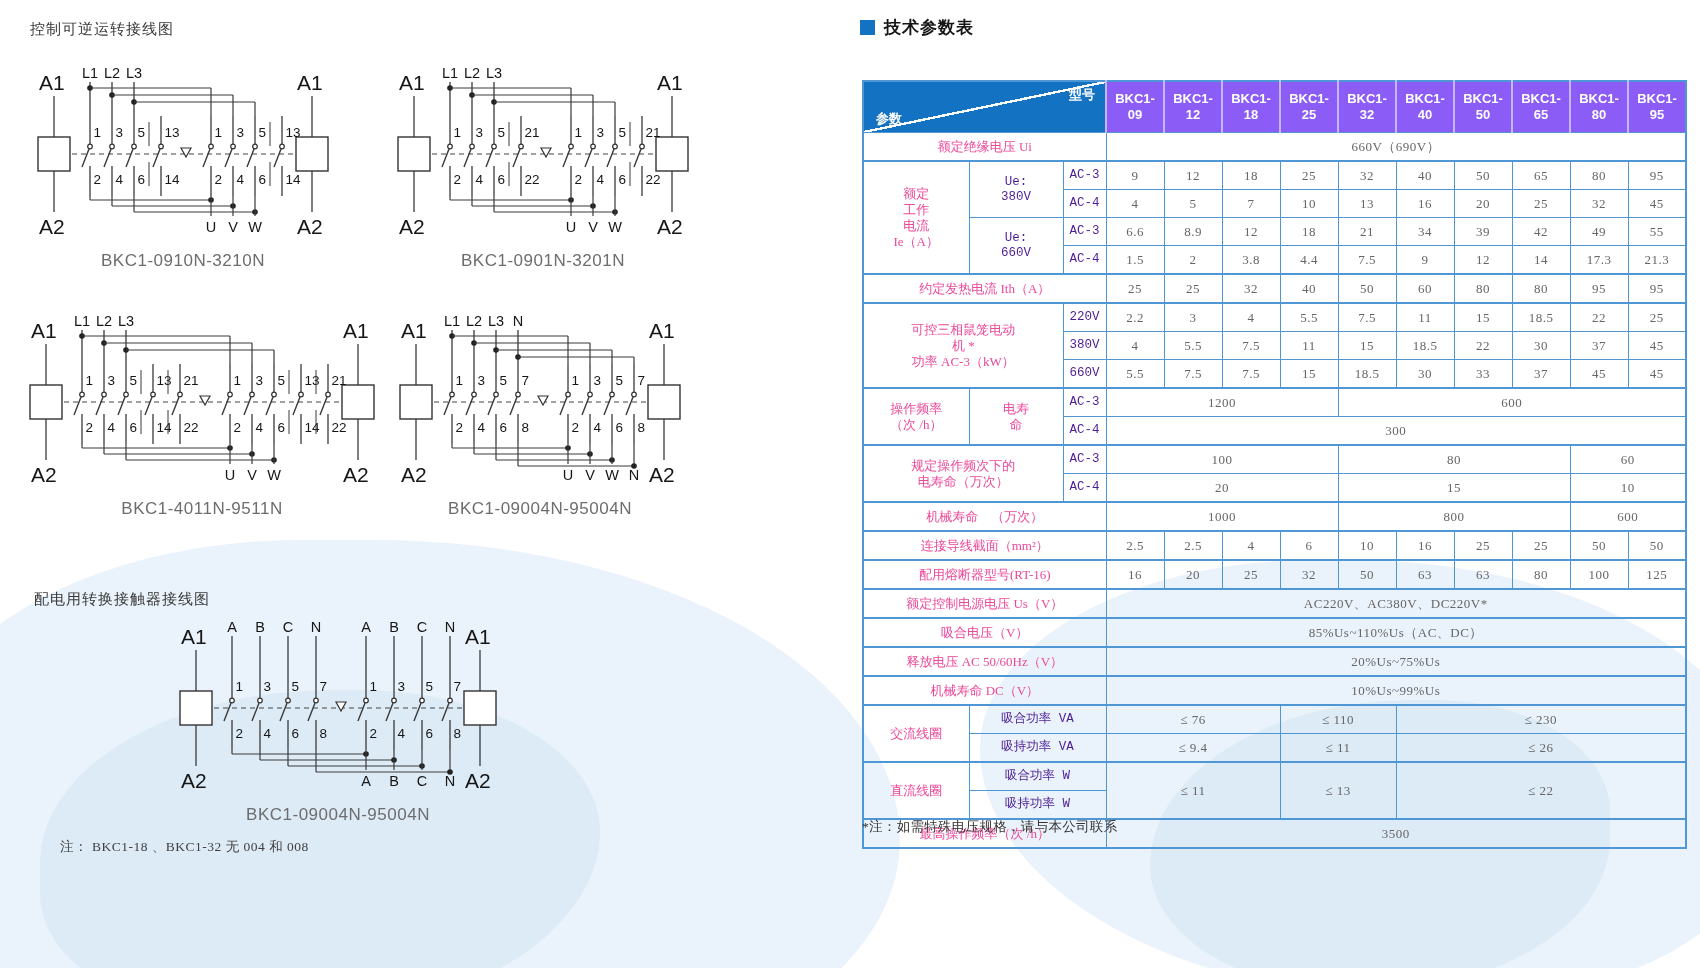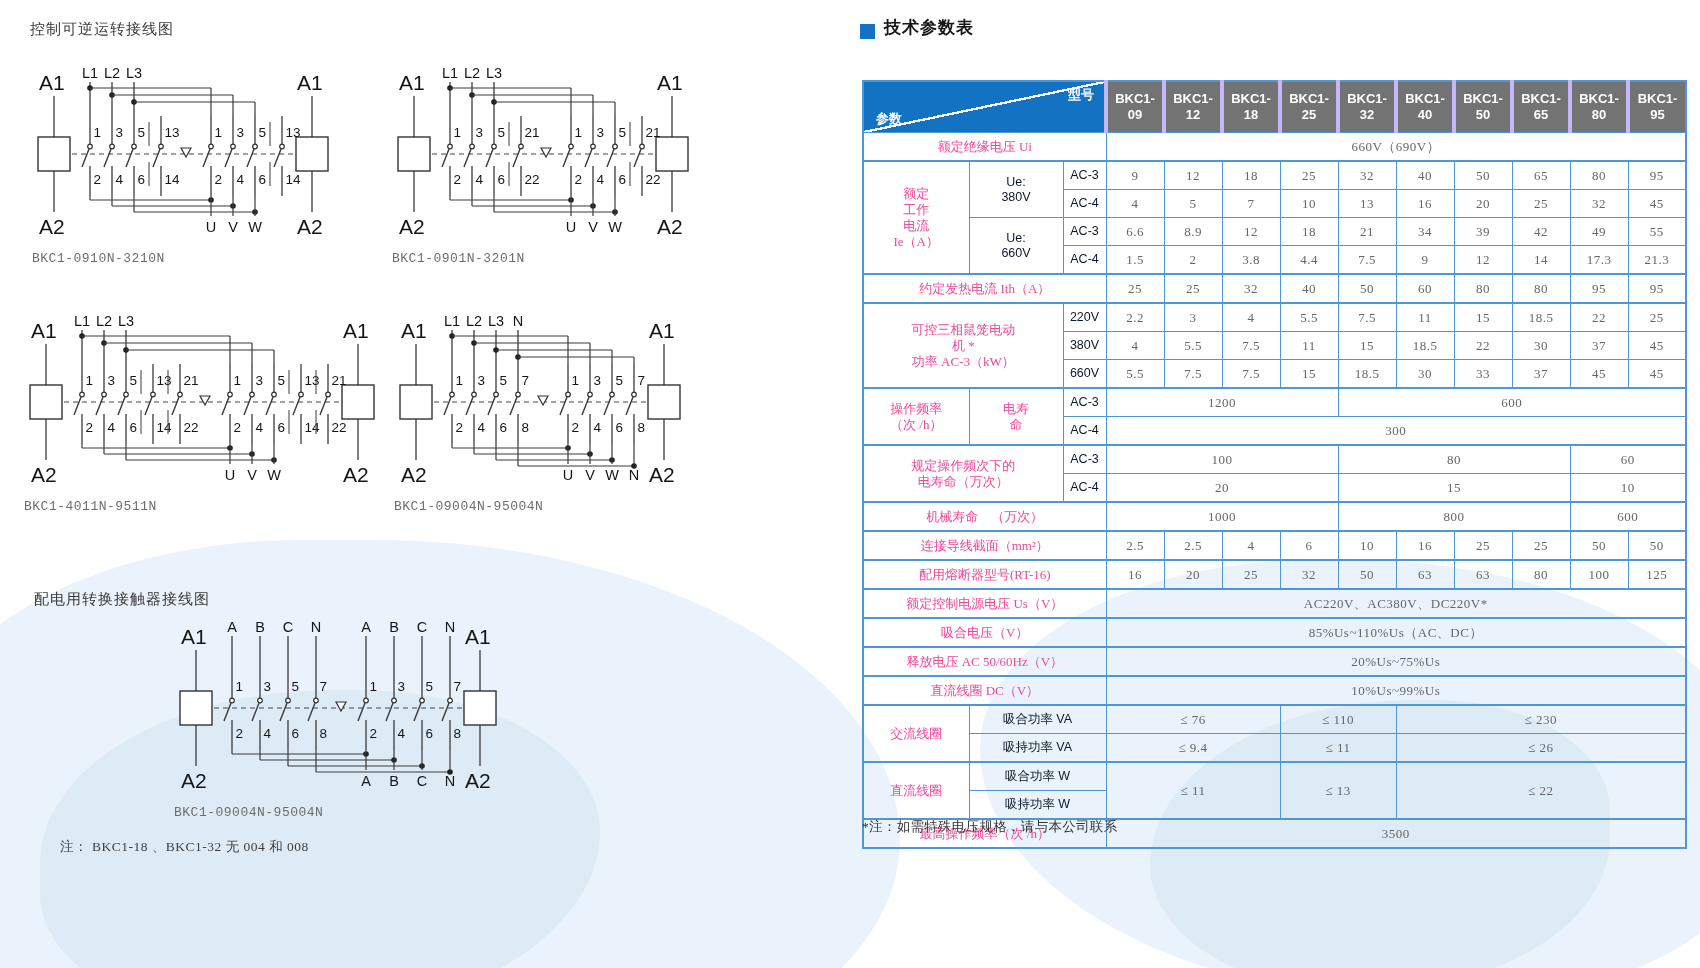--- a/index.html
+++ b/index.html
@@ -3,38 +3,38 @@
 <meta charset="utf-8">
 <style>
   html,body{margin:0;padding:0;background:#fff;}
   .page{position:relative;width:1700px;height:968px;background:#ffffff;overflow:hidden;
         font-family:"Liberation Sans",sans-serif;}
   .blob{position:absolute;pointer-events:none;}
   
   .sec-title{position:absolute;font-family:"Liberation Serif",serif;font-size:15px;color:#3a3a3a;letter-spacing:1px;}
   .dwrap{position:absolute;margin-left:12px;}
   .dwrap svg{display:block;margin:0 auto;}
-  .dcap{font-family:Liberation Mono, monospace;font-size:13px;color:#6d6d6d;margin-top:7px;letter-spacing:.5px;}
+  .dcap{font-family:Liberation Sans, sans-serif;font-size:17px;color:#6d6d6d;text-align:center;margin-top:7px;letter-spacing:.5px;}
   .note{position:absolute;font-family:"Liberation Serif",serif;font-size:13.5px;color:#3f3f3f;letter-spacing:.5px;}
   
-  .tbl-header{position:absolute;left:860px;top:16px;display:flex;align-items:flex-end;gap:9px;}
+  .tbl-header{position:absolute;left:860px;top:16px;display:flex;align-items:center;gap:9px;}
   .tbl-header .sq{width:15px;height:15px;background:#1472c2;}
   .tbl-header .t{font-size:17px;font-weight:bold;color:#151515;letter-spacing:1px;}
   table.params{position:absolute;left:862px;top:68px;border-collapse:collapse;table-layout:fixed;width:823px;margin-top:12px;}
   table.params{border:2.5px solid #4f97d4;}
   table.params td{border:1.5px solid #4f97d4;text-align:center;vertical-align:middle;padding:0 2px;overflow:hidden;height:27px;}
-  table.params thead th{background:#737373;color:#fff;font-size:13px;font-weight:bold;height:46px;
-       border:none;border-left:4px solid #c4b5fd;white-space:pre-line;line-height:16px;font-family:"Liberation Sans",sans-serif;}
+  table.params thead th{background:#8b5cf6;color:#fff;font-size:13px;font-weight:bold;height:46px;
+       border:none;border-left:2px solid #c4b5fd;white-space:pre-line;line-height:16px;font-family:"Liberation Sans",sans-serif;}
   table.params thead th.diag{border-left:none;position:relative;
        background-color:#1472c2;
        background-image:linear-gradient(to bottom right,rgba(0,0,0,0) calc(50% - 1.2px),#fff calc(50% - 1.2px),#fff calc(50% + 1.2px),rgba(0,0,0,0) calc(50% + 1.2px));}
   .diag .m{position:absolute;right:10px;top:5px;}
   .diag .p{position:absolute;left:12px;bottom:5px;}
   td.label{font-family:"Liberation Serif",serif;font-size:13px;color:#ec4899;white-space:pre-line;line-height:16px;}
-  td.sub{font-family:Liberation Sans, sans-serif;font-size:12.5px;color:#0f172a;white-space:pre-line;line-height:15px;}
+  td.sub{font-family:Liberation Mono, monospace;font-size:12.5px;color:#4c1d95;white-space:pre-line;line-height:15px;}
   td.val{font-family:"Liberation Serif",serif;font-size:13px;color:#666;letter-spacing:.5px;}
   tr.sep>td{border-bottom-width:2.5px;}
   tr.sep{border-bottom:2.5px solid #4f97d4;}
   .footnotes{position:absolute;left:862px;top:814px;font-family:"Liberation Serif",serif;font-size:13.5px;color:#333;line-height:25px;letter-spacing:.3px;}
 </style>
 </head>
 <body>
 
 <div class="page">
 
@@ -804,21 +804,21 @@
         </tr>
         <tr class="sep">
           <td class="label" colspan="3">吸合电压（V）</td>
           <td class="val" colspan="10">85%Us~110%Us（AC、DC）</td>
         </tr>
         <tr class="sep">
           <td class="label" colspan="3">释放电压 AC 50/60Hz（V）</td>
           <td class="val" colspan="10">20%Us~75%Us</td>
         </tr>
         <tr class="sep">
-          <td class="label" colspan="3">直流线圈 DC（V）</td>
+          <td class="label" colspan="3">机械寿命 DC（V）</td>
           <td class="val" colspan="10">10%Us~99%Us</td>
         </tr>
         <tr>
           <td class="label" rowspan="2">交流线圈</td>
           <td class="sub" colspan="2">吸合功率 VA</td>
           <td class="val" colspan="3">≤ 76</td>
           <td class="val" colspan="2">≤ 110</td>
           <td class="val" colspan="5">≤ 230</td>
         </tr>
         <tr class="sep">

